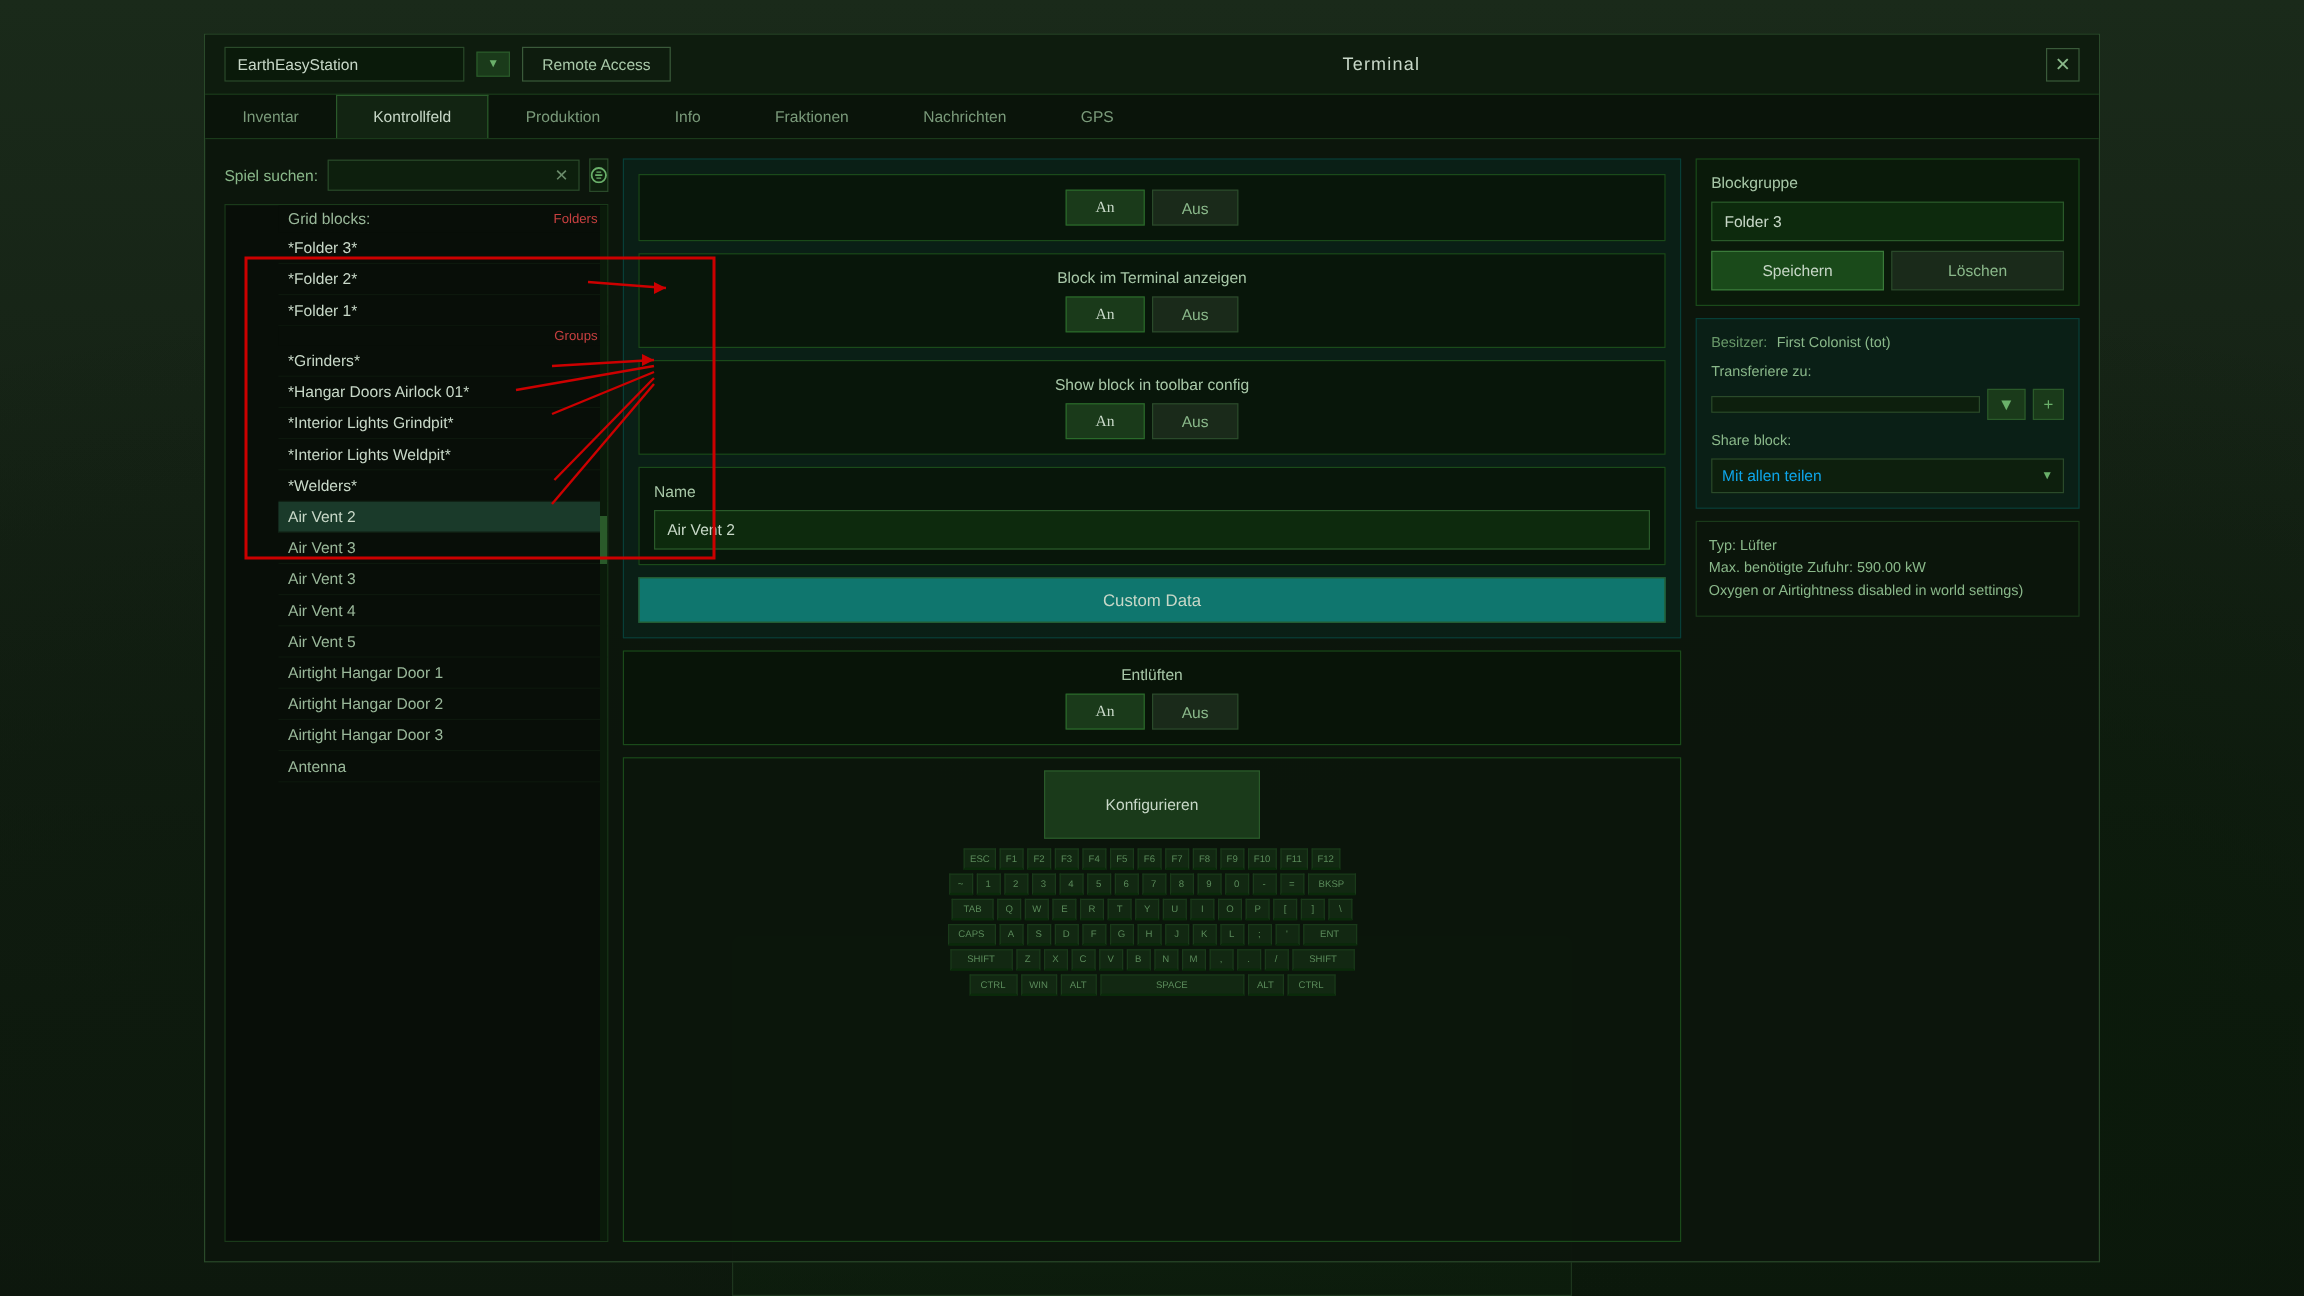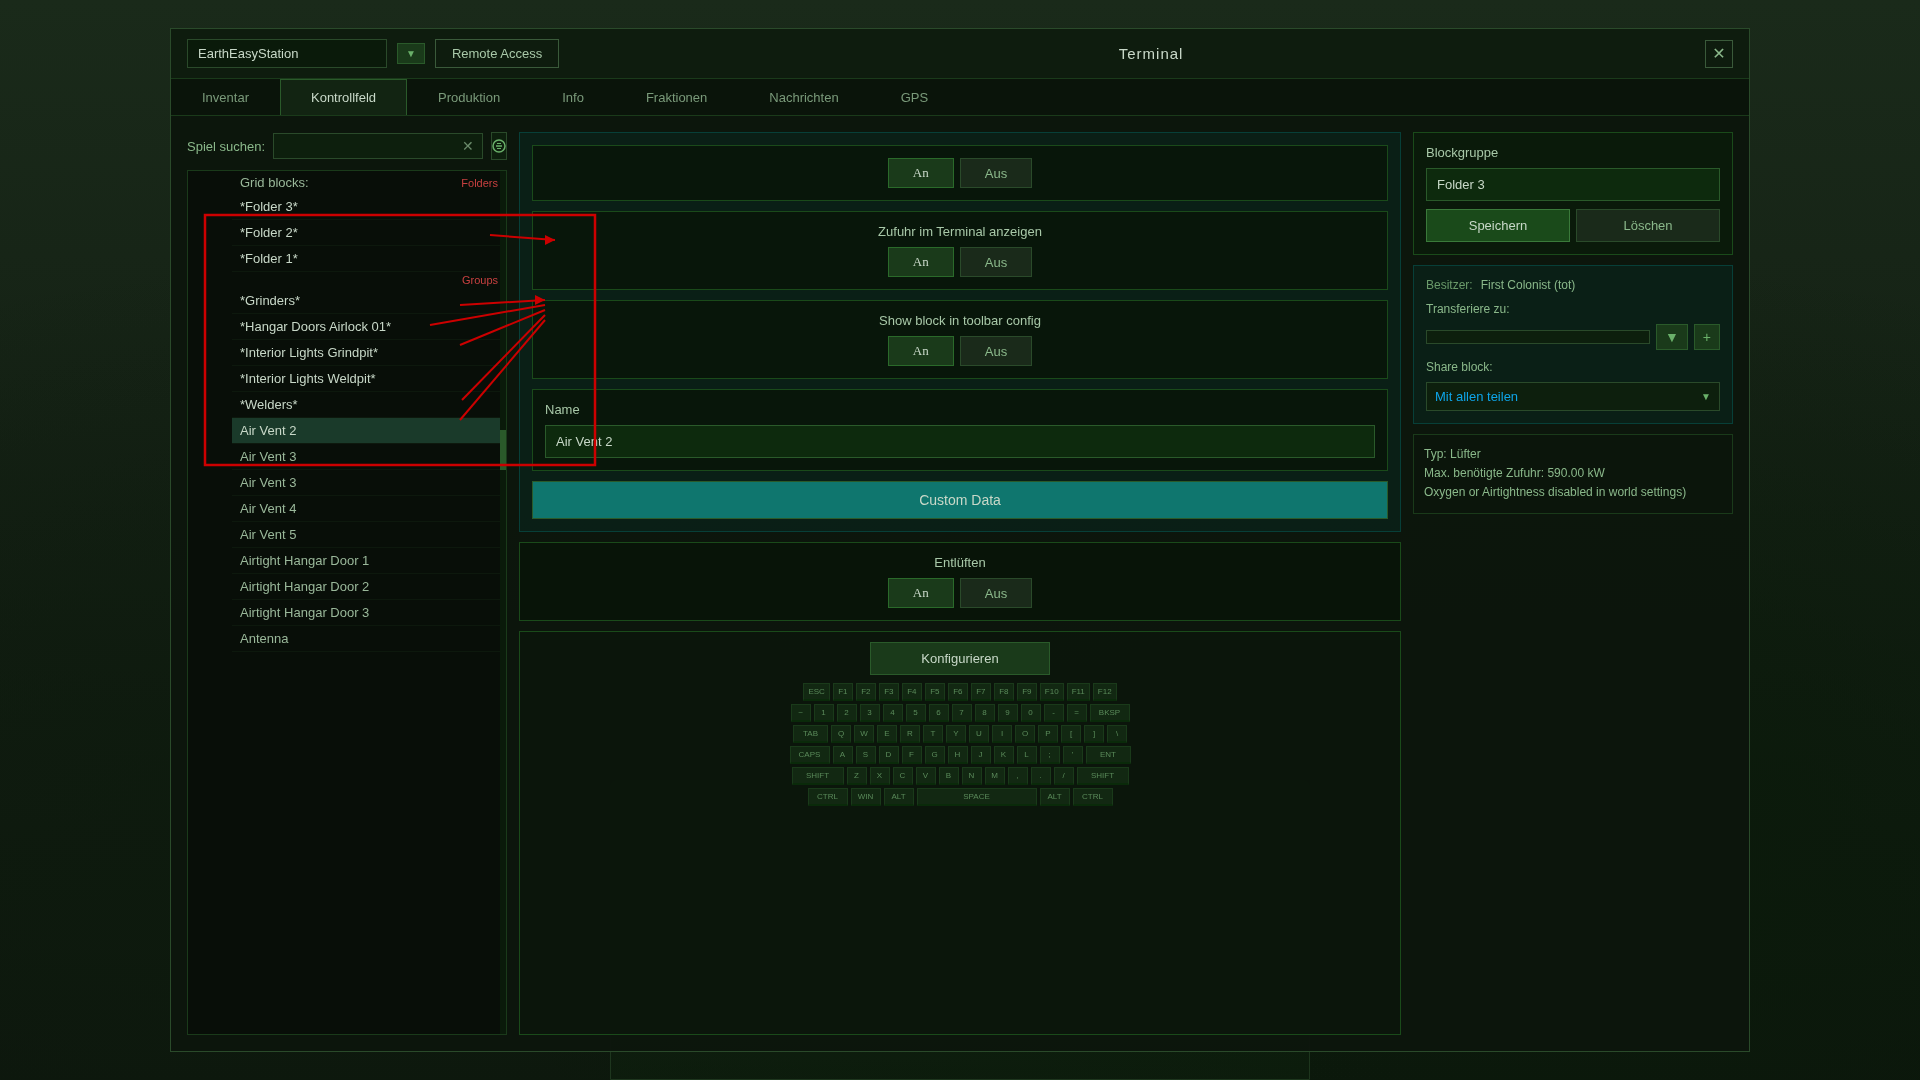--- a/index.html
+++ b/index.html
@@ -345,21 +345,21 @@
       border: 1px solid #1a4a1a;
       padding: 10px;
       position: relative;
       flex: 1;
     }
 
     .konfigurieren-btn {
       background: #1a3a1a;
       border: 1px solid #2a5a2a;
       color: #c8d8c8;
-      padding: 8px;
+      padding: 20px;
       cursor: pointer;
       font-size: 13px;
       text-align: center;
       width: 180px;
       margin: 0 auto 8px;
       display: block;
     }
 
     .keyboard-grid {
       display: flex;
@@ -633,21 +633,21 @@
       <div style="position:relative; background: rgba(0,100,100,0.12); border: 1px solid rgba(0,160,160,0.25); padding: 12px; display: flex; flex-direction: column; gap: 10px;">
 
         <div class="control-section" style="background: rgba(8,20,8,0.8);">
           <div class="button-row">
             <button class="btn-an">An</button>
             <button class="btn-aus">Aus</button>
           </div>
         </div>
 
         <div class="control-section" style="background: rgba(8,20,8,0.8);">
-          <div class="control-label">Zufuhr im Terminal anzeigen</div>
+          <div class="control-label">Block im Terminal anzeigen</div>
           <div class="button-row">
             <button class="btn-an">An</button>
             <button class="btn-aus">Aus</button>
           </div>
         </div>
 
         <div class="control-section" style="background: rgba(8,20,8,0.8);">
           <div class="control-label">Show block in toolbar config</div>
           <div class="button-row">
             <button class="btn-an">An</button>

